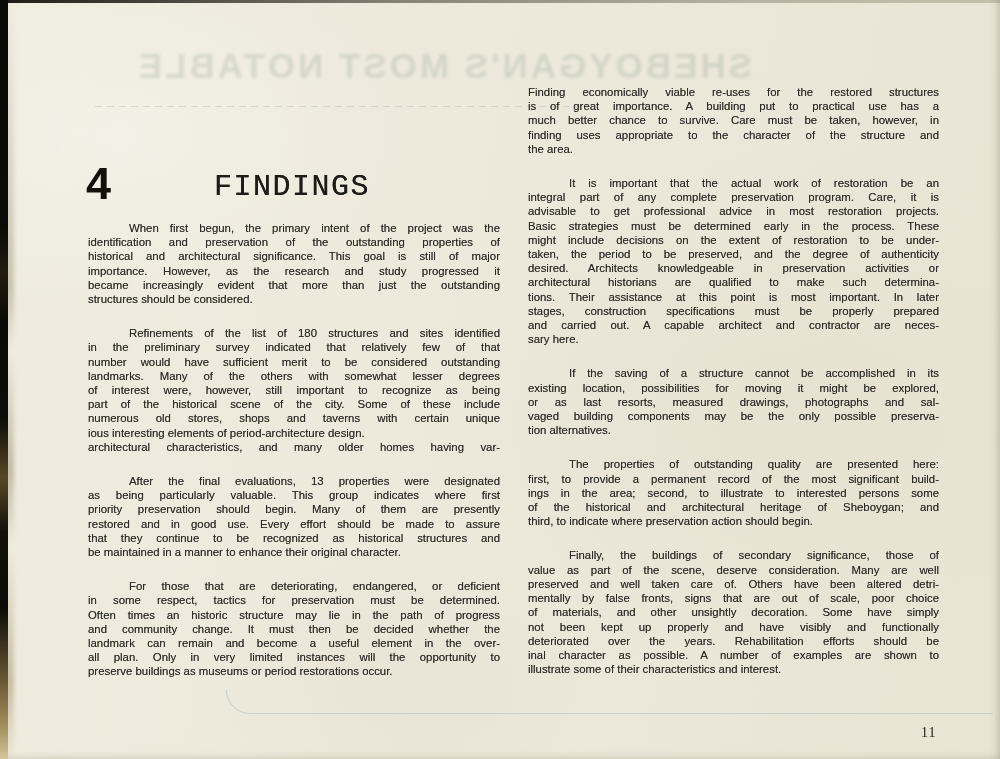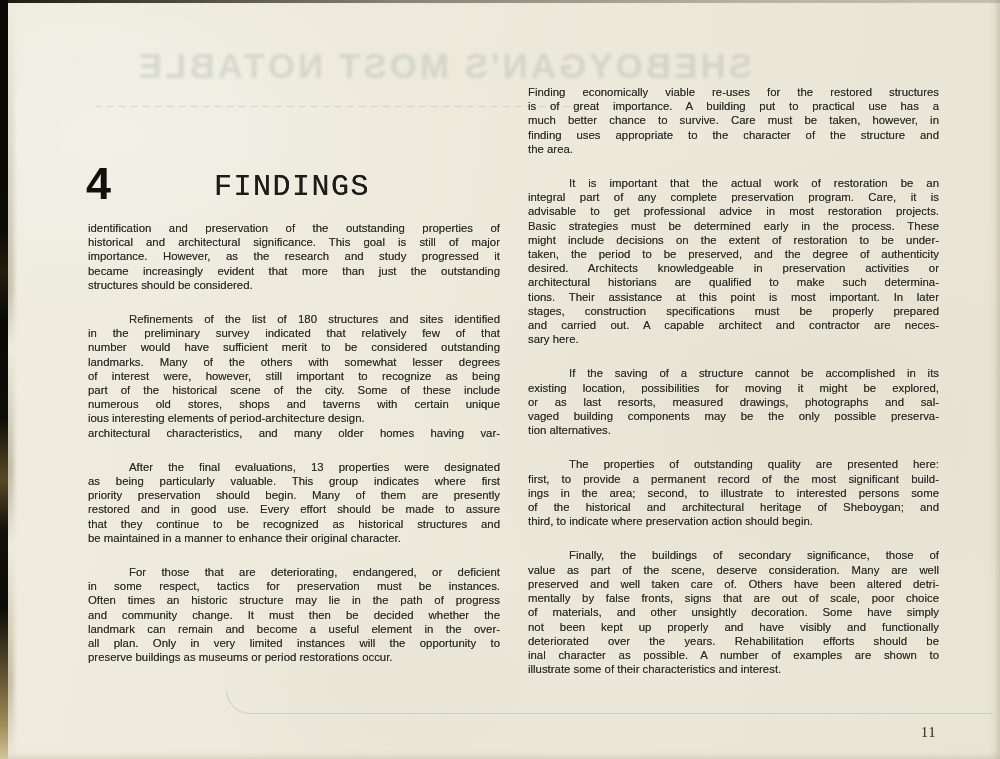--- a/index.html
+++ b/index.html
@@ -93,20 +93,21 @@
 
   <div class="ghost-title">SHEBOYGAN'S MOST NOTABLE</div>
   <div class="ghost-rule"></div>
   <div class="ghost-corner"></div>
 
   <div class="chapter-number">4</div>
   <h1 class="page-title">FINDINGS</h1>
 
   <div class="column column-left">
       <div class="para">
+        <div class="line first-indent">When first begun, the primary intent of the project was the</div>
         <div class="line">identification and preservation of the outstanding properties of</div>
         <div class="line">historical and architectural significance. This goal is still of major</div>
         <div class="line">importance. However, as the research and study progressed it</div>
         <div class="line">became increasingly evident that more than just the outstanding</div>
         <div class="line para-end">structures should be considered.</div>
       </div>
       <div class="para">
         <div class="line first-indent">Refinements of the list of 180 structures and sites identified</div>
         <div class="line">in the preliminary survey indicated that relatively few of that</div>
         <div class="line">number would have sufficient merit to be considered outstanding</div>
@@ -120,21 +121,21 @@
       <div class="para">
         <div class="line first-indent">After the final evaluations, 13 properties were designated</div>
         <div class="line">as being particularly valuable. This group indicates where first</div>
         <div class="line">priority preservation should begin. Many of them are presently</div>
         <div class="line">restored and in good use. Every effort should be made to assure</div>
         <div class="line">that they continue to be recognized as historical structures and</div>
         <div class="line para-end">be maintained in a manner to enhance their original character.</div>
       </div>
       <div class="para">
         <div class="line first-indent">For those that are deteriorating, endangered, or deficient</div>
-        <div class="line">in some respect, tactics for preservation must be instances.</div>
+        <div class="line">in some respect, tactics for preservation must be determined.</div>
         <div class="line">Often times an historic structure may lie in the path of progress</div>
         <div class="line">and community change. It must then be decided whether the</div>
         <div class="line">landmark can remain and become a useful element in the over-</div>
         <div class="line">all plan. Only in very limited instances will the opportunity to</div>
         <div class="line para-end">preserve buildings as museums or period restorations occur.</div>
       </div>
     </div>
   <div class="column column-right">
       <div class="para">
         <div class="line">Finding economically viable re-uses for the restored structures</div>

